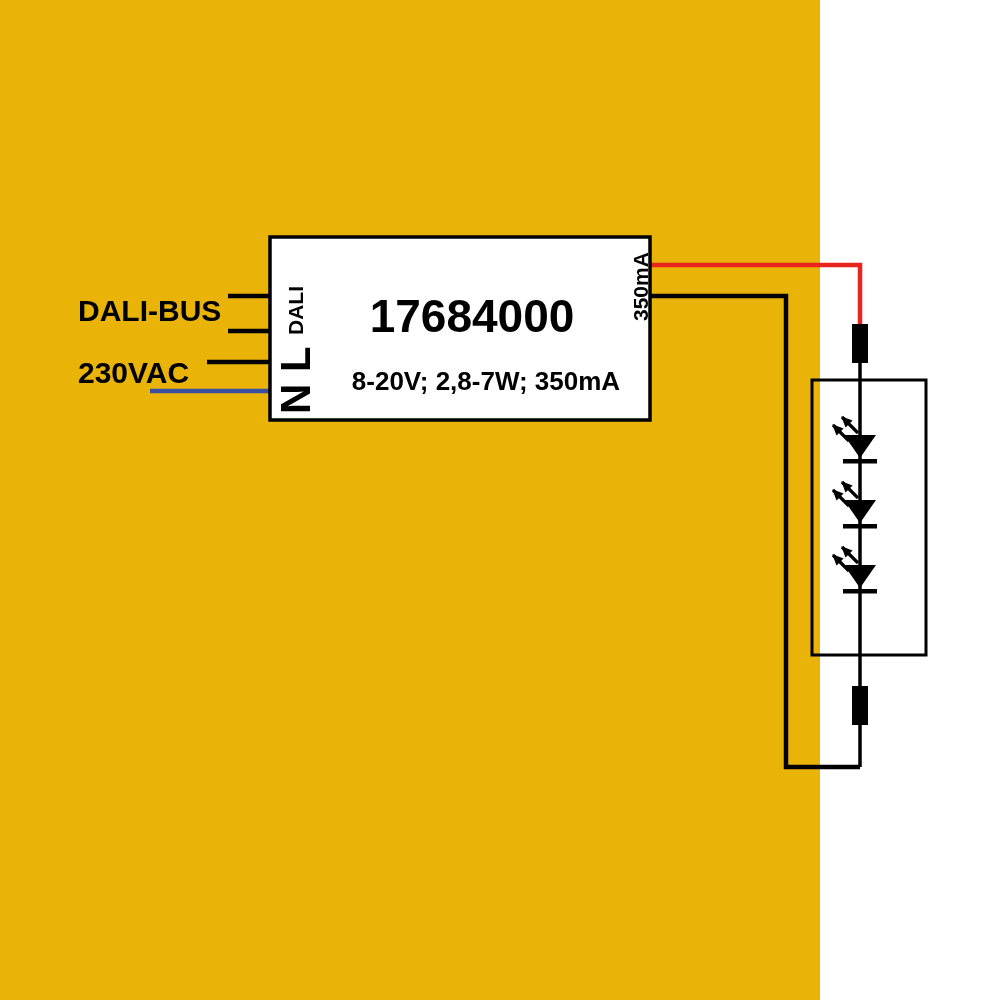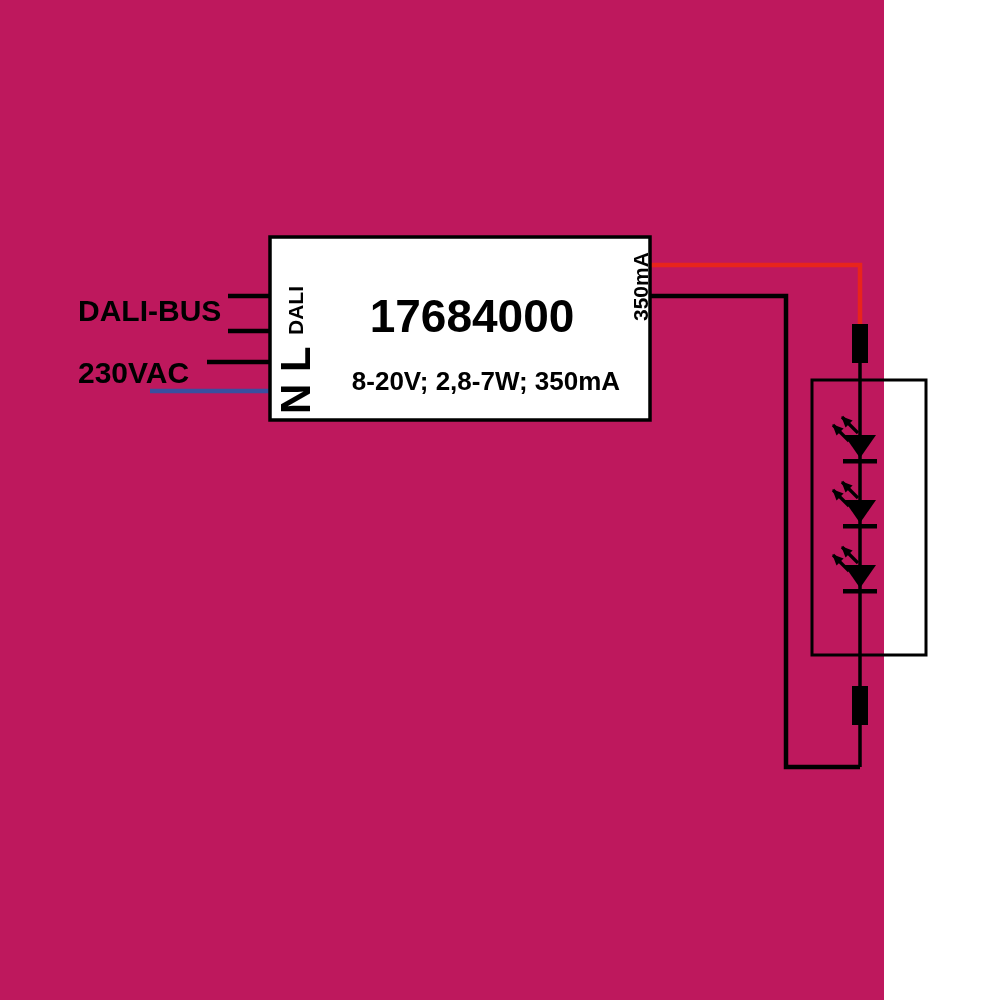--- a/index.html
+++ b/index.html
@@ -4,24 +4,24 @@
 <style>
   html, body {
     margin: 0;
     padding: 0;
     background: #ffffff;
     width: 1000px;
     height: 1000px;
     font-family: "Liberation Sans", sans-serif;
   }
   .diagram-wrap {
-    width: 884px;
+    width: 820px;
     height: 1000px;
     position: relative;
-    background: #be185d;
+    background: #eab308;
   }
   svg { display: block; }
   text {
     font-family: "Liberation Sans", sans-serif;
     fill: #000000;
   }
 </style>
 </head>
 <body>
 

